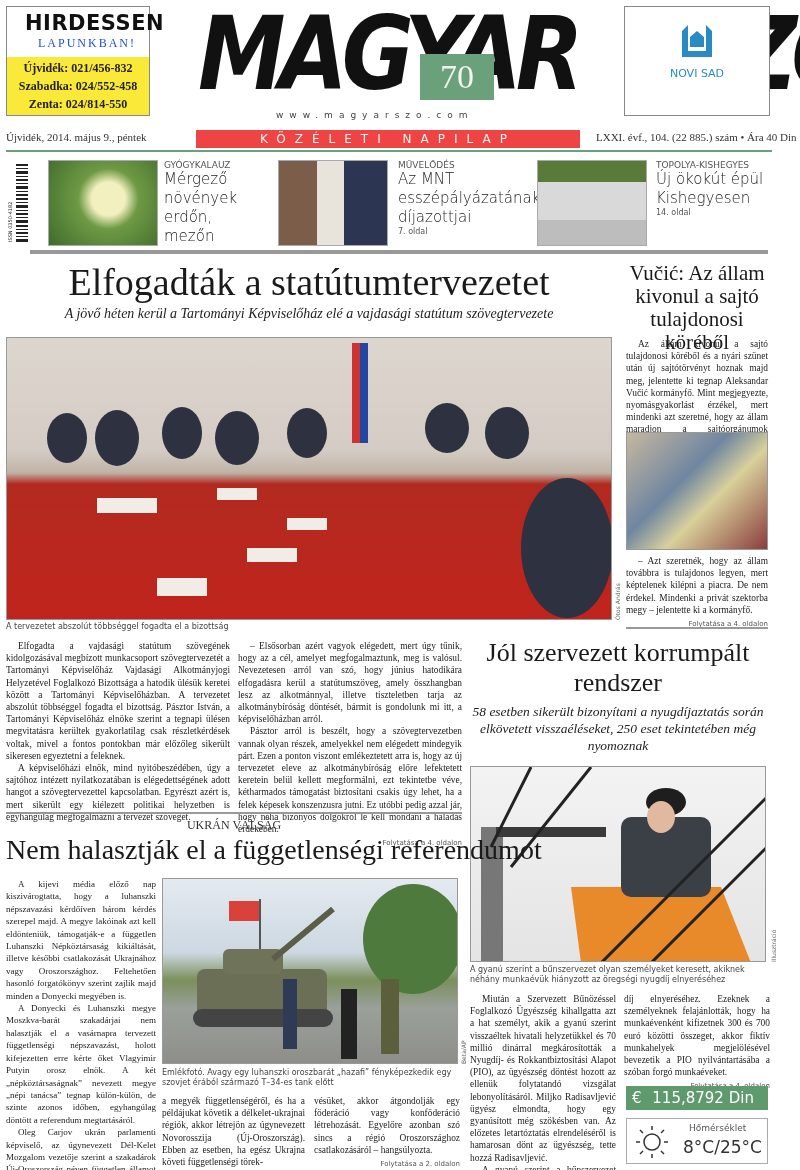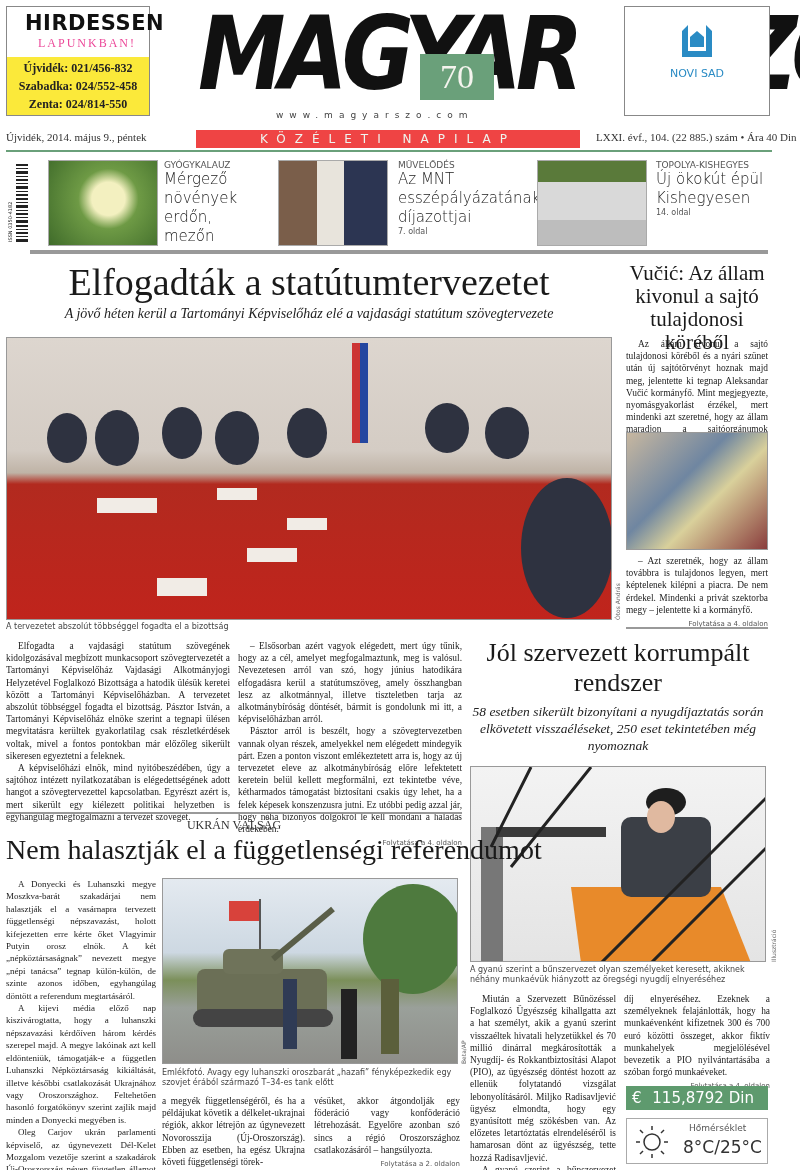--- a/index.html
+++ b/index.html
@@ -3,21 +3,21 @@
 <meta charset="utf-8">
 <style>
   * { box-sizing: border-box; margin: 0; padding: 0; }
   html, body { width: 800px; height: 1170px; background: #fff; overflow: hidden; }
   body { position: relative; font-family: "Liberation Serif", serif; color: #1a1a1a; }
   .abs { position: absolute; }
 
   
   .ad-box { left: 6px; top: 6px; width: 144px; height: 110px; border: 1px solid #888; background: #fff; padding-left: 18px; }
   .ad-head { font-family: "DejaVu Sans", sans-serif; font-weight: 900; font-size: 21px; text-align: center; letter-spacing: 0.5px; padding-top: 4px; color: #111; }
-  .ad-sub { font-family: "Liberation Serif", serif; font-size: 12px; letter-spacing: 2px; text-align: center; color: #ec4899; margin-top: 1px; }
+  .ad-sub { font-family: "Liberation Serif", serif; font-size: 12px; letter-spacing: 2px; text-align: center; color: #1d4ed8; margin-top: 1px; }
   .ad-yellow { position: absolute; left: 0; right: 0; bottom: 0; height: 58px; background: #fbe93a; padding-top: 2px; margin-top: 48px; }
   .ad-yellow div { font-weight: bold; font-size: 12px; text-align: center; line-height: 18px; color: #222; }
 
   .logo-wrap { left: 198px; top: 4px; width: 380px; height: 120px; }
   .logo-text { position: absolute; left: 0; top: 0; font-family: "DejaVu Sans", sans-serif; font-weight: 900; font-style: italic; font-size: 88px; letter-spacing: -6px; transform: scaleY(1.15); transform-origin: top left; color: #111; line-height: 1; white-space: nowrap; }
   .logo-70 { position: absolute; left: 222px; top: 50px; width: 74px; height: 46px; background: #6aa07a; color: #f4f4ee; font-family: "Liberation Serif", serif; font-size: 34px; text-align: center; line-height: 46px; }
   .logo-url { position: absolute; left: 78px; top: 106px; font-family: "DejaVu Sans", sans-serif; font-size: 9px; letter-spacing: 6px; color: #444; }
   .green-bar { left: 196px; top: 130px; width: 384px; height: 18px; background: #ef4444; color: #eef4ee; font-family: "DejaVu Sans", sans-serif; font-size: 12px; letter-spacing: 9px; text-align: center; line-height: 18px; }
 
   .sponsor { left: 624px; top: 6px; width: 146px; height: 110px; border: 1px solid #888; background: #fff; text-align: center; }
@@ -218,22 +218,22 @@
 </div>
 <div class="abs body" style="left:624px;top:993px;width:146px;">
   <p style="text-indent:0">díj elnyeréséhez. Ezeknek a személyeknek felajánlották, hogy ha munkaévenként kifizetnek 300 és 700 euró közötti összeget, akkor fiktív munkahelyek megjelölésével bevezetik a PIO nyilvántartásába a szóban forgó munkaéveket.</p>
   <div class="cont">Folytatása a 4. oldalon</div>
 </div>
 
 <div class="abs" style="left:6px;top:818px;width:456px;text-align:center;font-size:12px;color:#333;">UKRÁN VÁLSÁG</div>
 <div class="abs h1" style="left:6px;top:834px;width:456px;font-size:28px;">Nem halasztják el a függetlenségi referendumot</div>
 
 <div class="abs body" style="left:6px;top:878px;width:150px;font-size:9px;line-height:12.4px;">
+  <p>A kijevi média előző nap kiszivárogtatta, hogy a luhanszki népszavazási kérdőíven három kérdés szerepel majd. A megye lakóinak azt kell eldönteniük, támogatják-e a független Luhanszki Népköztársaság kikiáltását, illetve későbbi csatlakozását Ukrajnához vagy Oroszországhoz. Feltehetően hasonló forgatókönyv szerint zajlik majd minden a Donyecki megyében is.</p>
   <p>A Donyecki és Luhanszki megye Moszkva-barát szakadárjai nem halasztják el a vasárnapra tervezett függetlenségi népszavazást, holott kifejezetten erre kérte őket Vlagyimir Putyin orosz elnök. A két „népköztársaságnak” nevezett megye „népi tanácsa” tegnap külön-külön, de szinte azonos időben, egyhangúlag döntött a referendum megtartásáról.</p>
-  <p>A kijevi média előző nap kiszivárogtatta, hogy a luhanszki népszavazási kérdőíven három kérdés szerepel majd. A megye lakóinak azt kell eldönteniük, támogatják-e a független Luhanszki Népköztársaság kikiáltását, illetve későbbi csatlakozását Ukrajnához vagy Oroszországhoz. Feltehetően hasonló forgatókönyv szerint zajlik majd minden a Donyecki megyében is.</p>
   <p>Oleg Carjov ukrán parlamenti képviselő, az úgynevezett Dél-Kelet Mozgalom vezetője szerint a szakadárok Új-Oroszország néven független államot hoznának létre Luhanszk és Donyeck megyékből, de egyelőre nem tervezik az Oroszországhoz csatlakozást. Ha sikeres lesz a népszavazás</p>
 </div>
 
 <div class="abs photo tank">
   <svg width="296" height="186" viewBox="0 0 296 186">
     <rect x="66" y="22" width="30" height="20" fill="#d8423b"></rect>
     <line x1="97" y1="20" x2="97" y2="70" stroke="#555" stroke-width="2"></line>
     <rect x="34" y="90" width="130" height="50" rx="8" fill="#6b6f56"></rect>
     <rect x="60" y="70" width="60" height="25" rx="6" fill="#6f735a"></rect>
     <line x1="110" y1="80" x2="170" y2="30" stroke="#5a5e48" stroke-width="6"></line>

